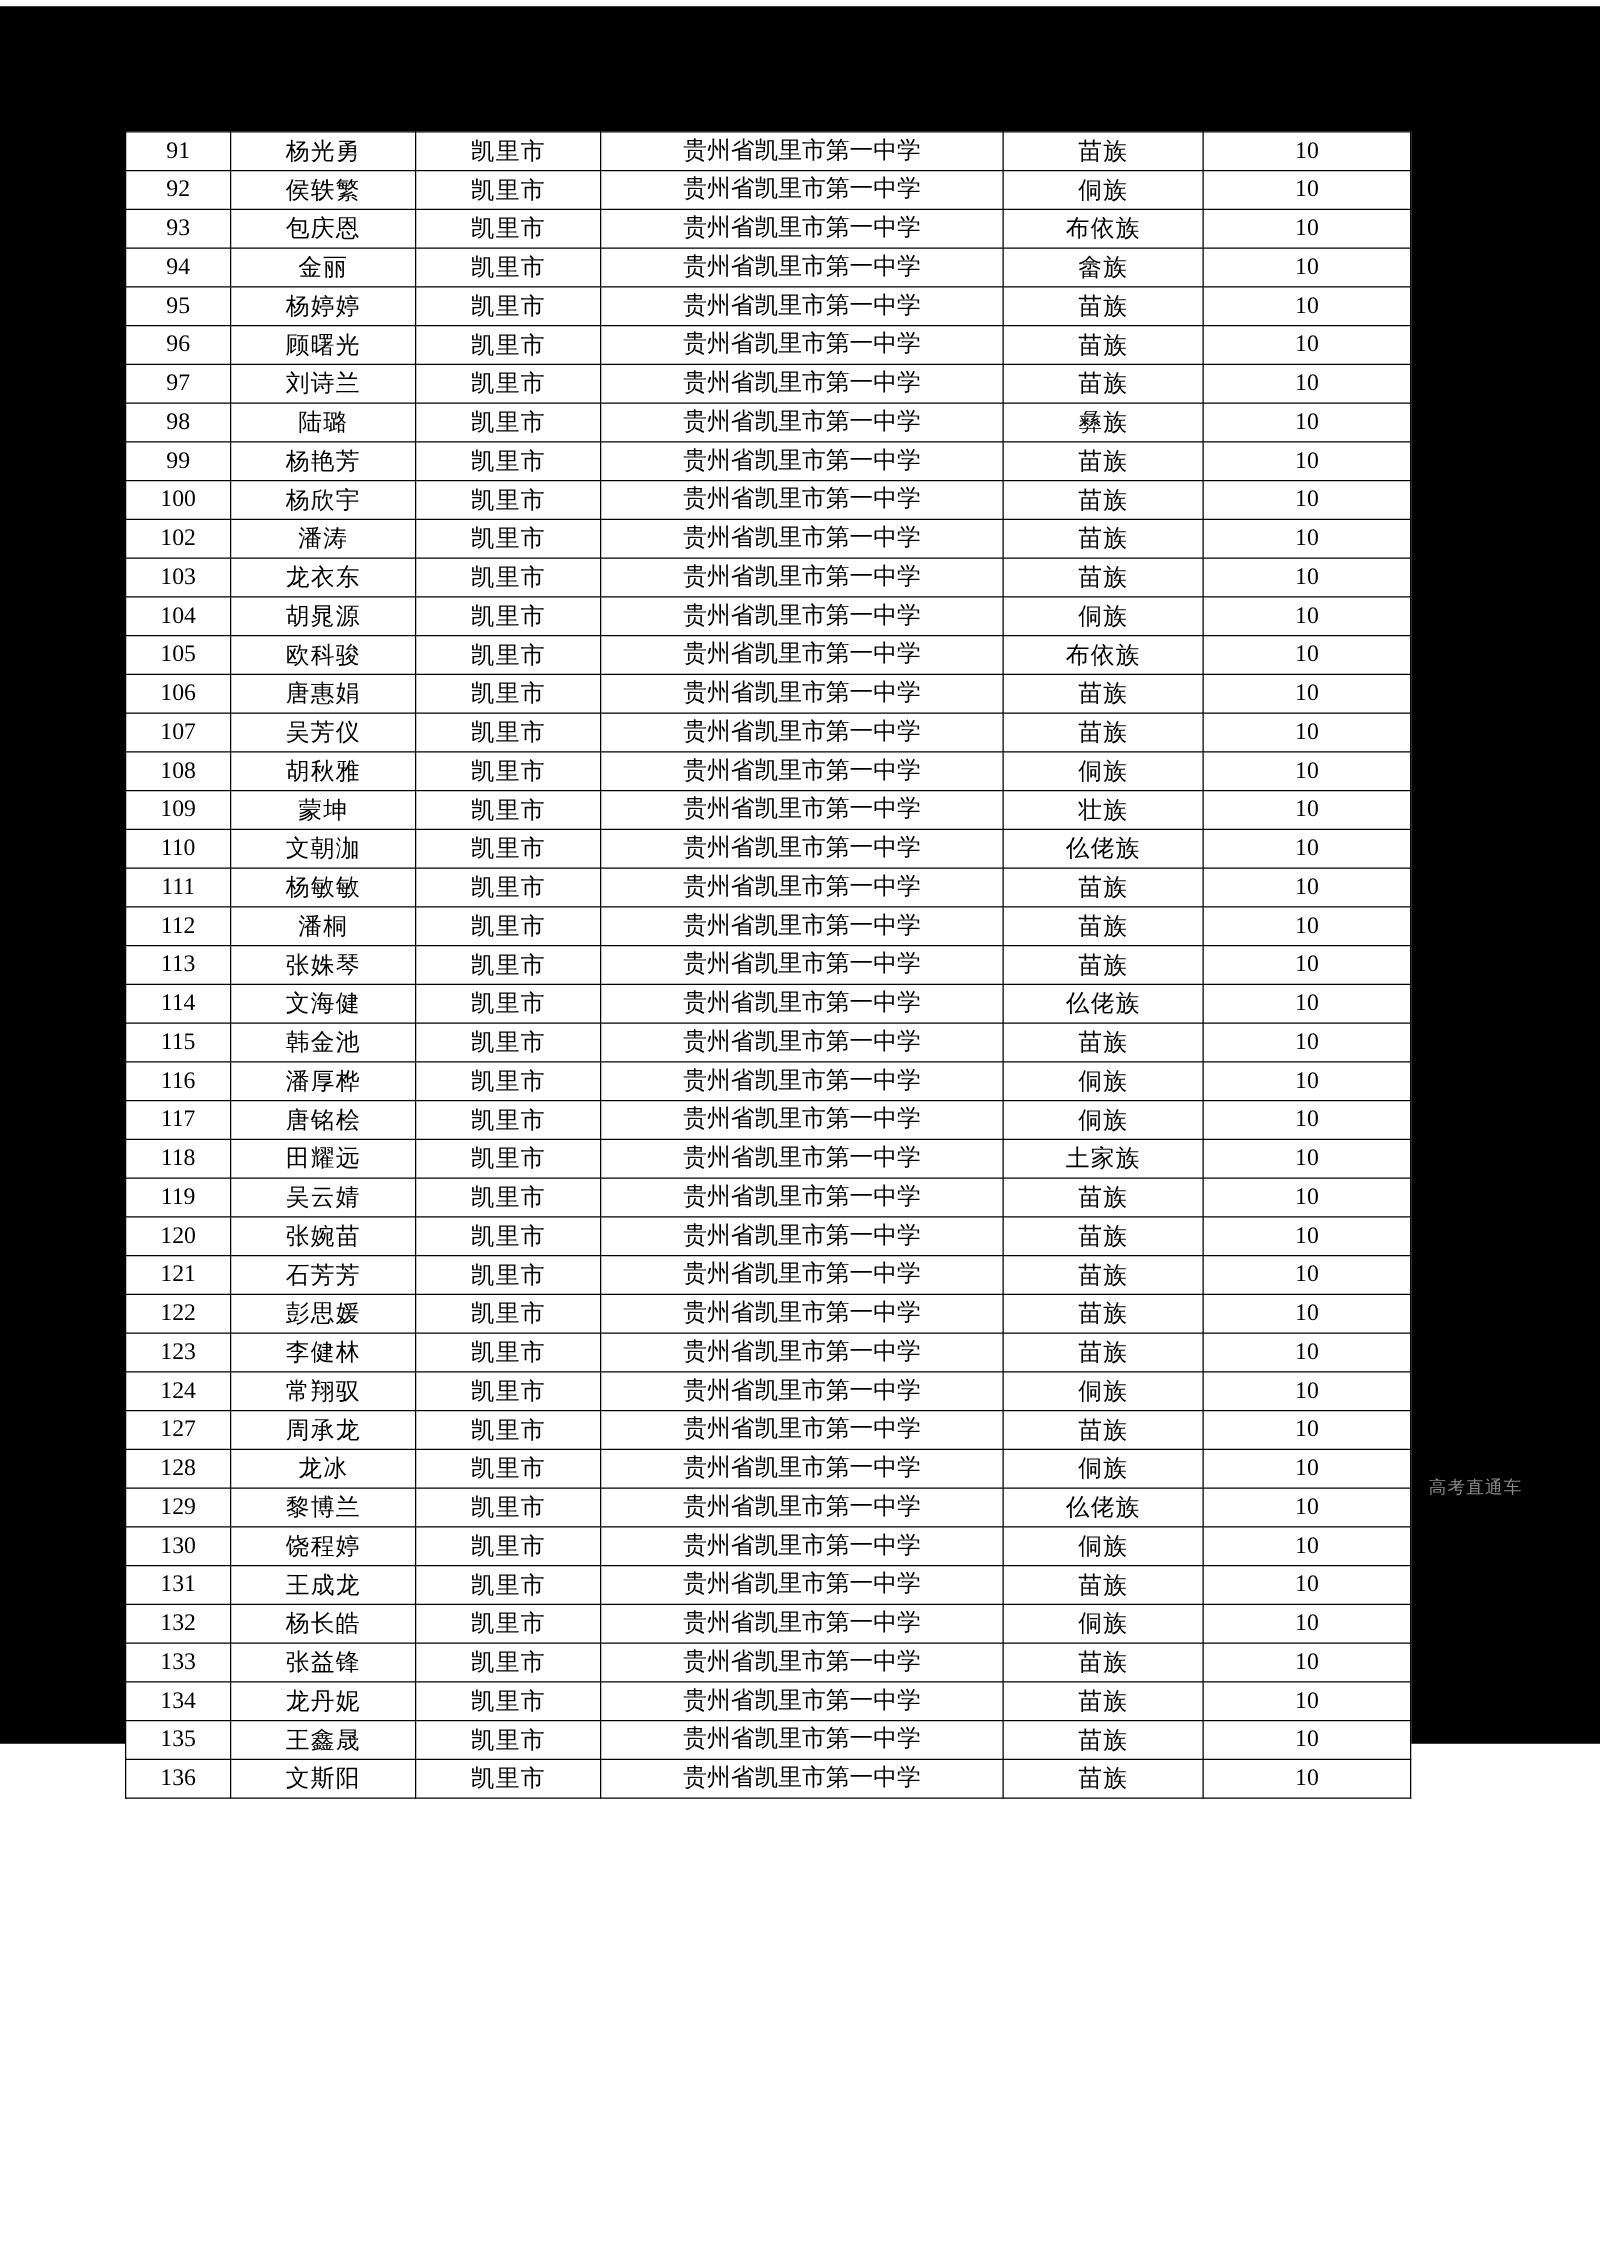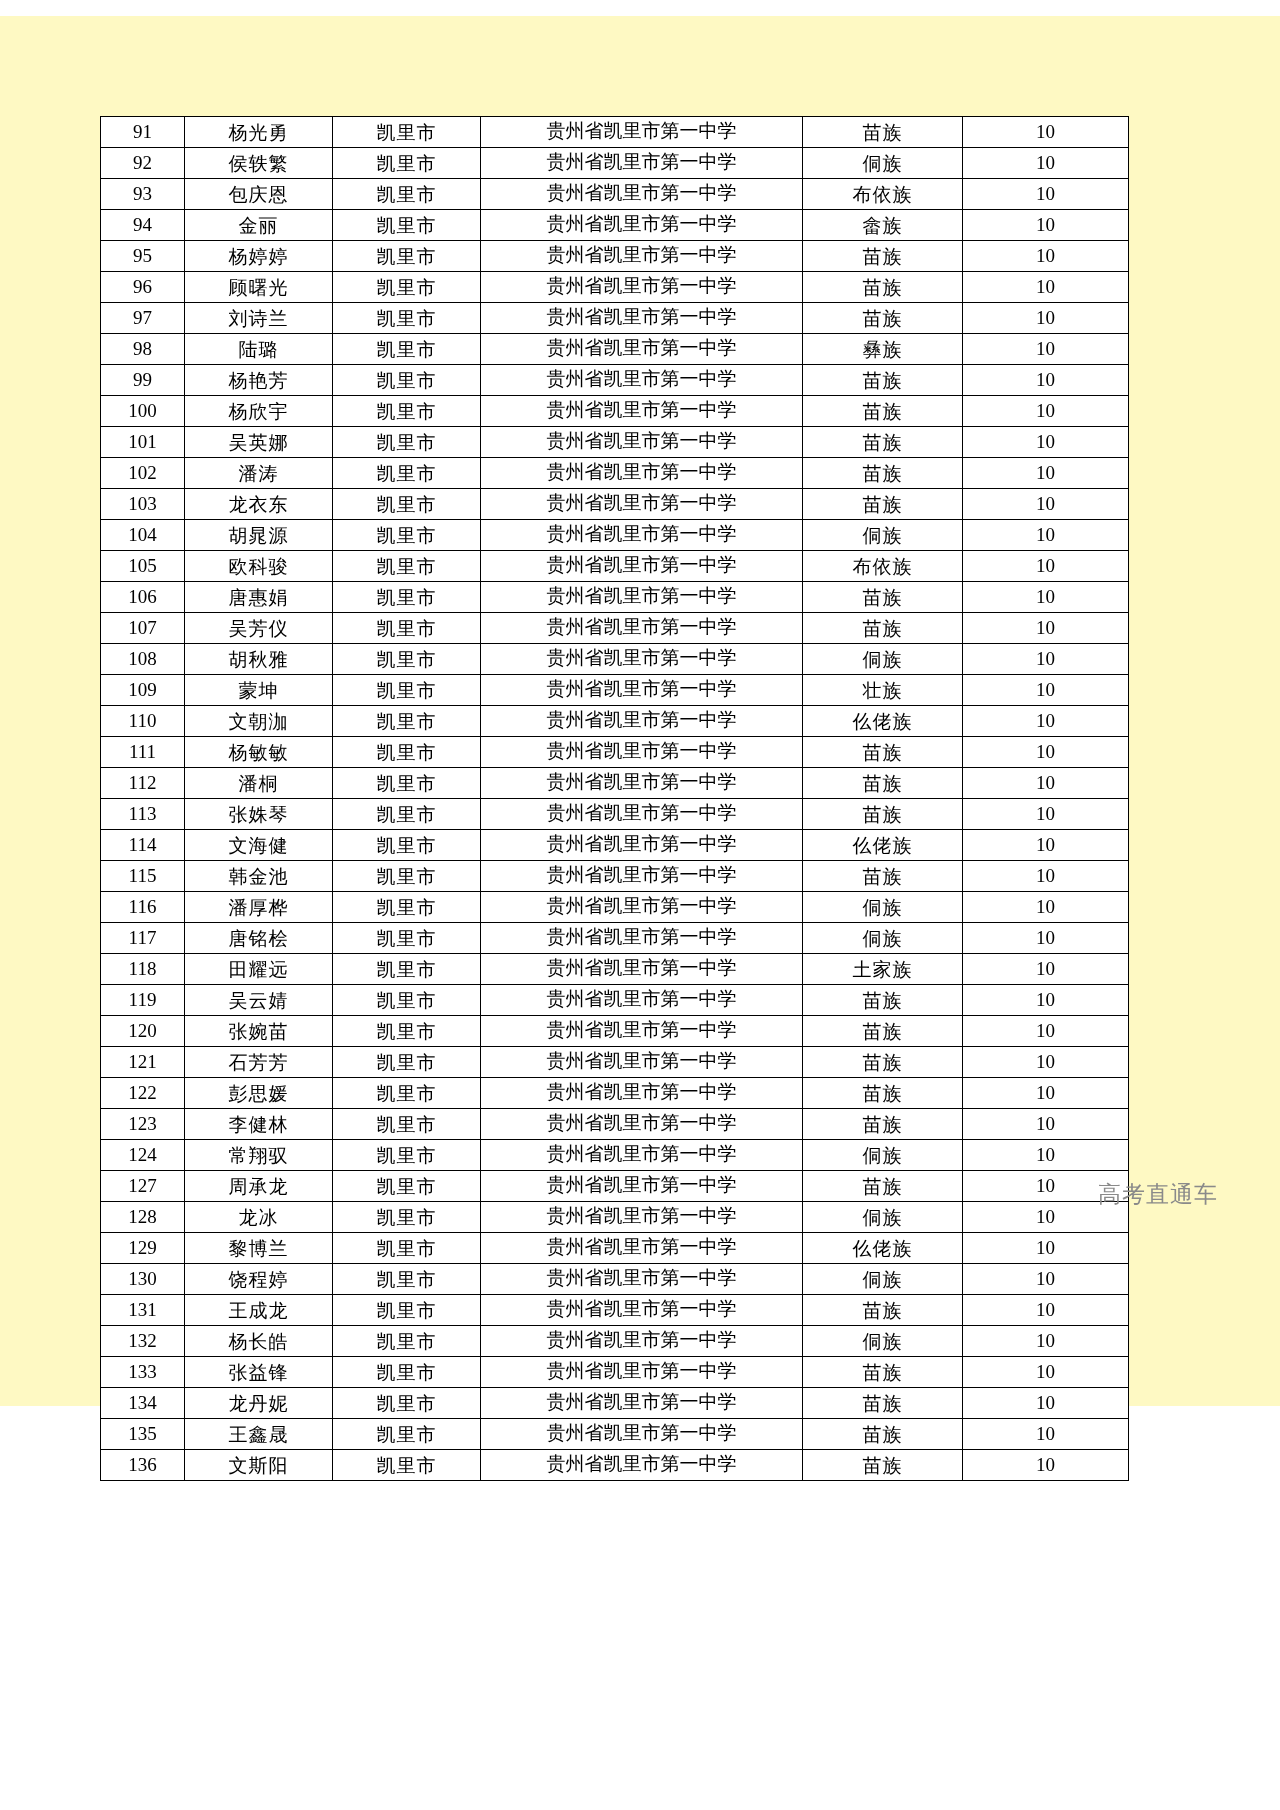--- a/index.html
+++ b/index.html
@@ -11,24 +11,24 @@
     width: 1280px;
     height: 1810px;
     font-family: "Liberation Serif", "DejaVu Serif", serif;
     color: #000000;
     position: relative;
     overflow: hidden;
   }
   .page {
     position: absolute;
     left: 0;
-    top: 16px;
+    top: 5px;
     width: 1280px;
     height: 1390px;
-    background: #fef9c3;
+    background: #000000;
   }
   .table-wrap {
     position: absolute;
     left: 100px;
     top: 100px;
     width: 1028px;
   }
   table.roster {
     border-collapse: collapse;
     table-layout: fixed;
@@ -69,21 +69,21 @@
   td.school {
     font-family: Liberation Mono, monospace;
     font-size: 19px;
     letter-spacing: 0px;
   }
   .watermark {
     position: absolute;
     right: 62px;
     bottom: 196px;
     font-family: Liberation Sans, sans-serif;
-    font-size: 23px;
+    font-size: 14px;
     color: #8a8a8a;
     letter-spacing: 1px;
     user-select: none;
   }
 </style>
 </head>
 <body>
 
 <div class="page">
 
@@ -172,28 +172,20 @@
           </tr>
           <tr>
             <td class="idx">100</td>
             <td class="cn">杨欣宇</td>
             <td class="cn">凯里市</td>
             <td class="school">贵州省凯里市第一中学</td>
             <td class="cn">苗族</td>
             <td class="score">10</td>
           </tr>
           <tr>
-            <td class="idx">101</td>
-            <td class="cn">吴英娜</td>
-            <td class="cn">凯里市</td>
-            <td class="school">贵州省凯里市第一中学</td>
-            <td class="cn">苗族</td>
-            <td class="score">10</td>
-          </tr>
-          <tr>
             <td class="idx">102</td>
             <td class="cn">潘涛</td>
             <td class="cn">凯里市</td>
             <td class="school">贵州省凯里市第一中学</td>
             <td class="cn">苗族</td>
             <td class="score">10</td>
           </tr>
           <tr>
             <td class="idx">103</td>
             <td class="cn">龙衣东</td>

